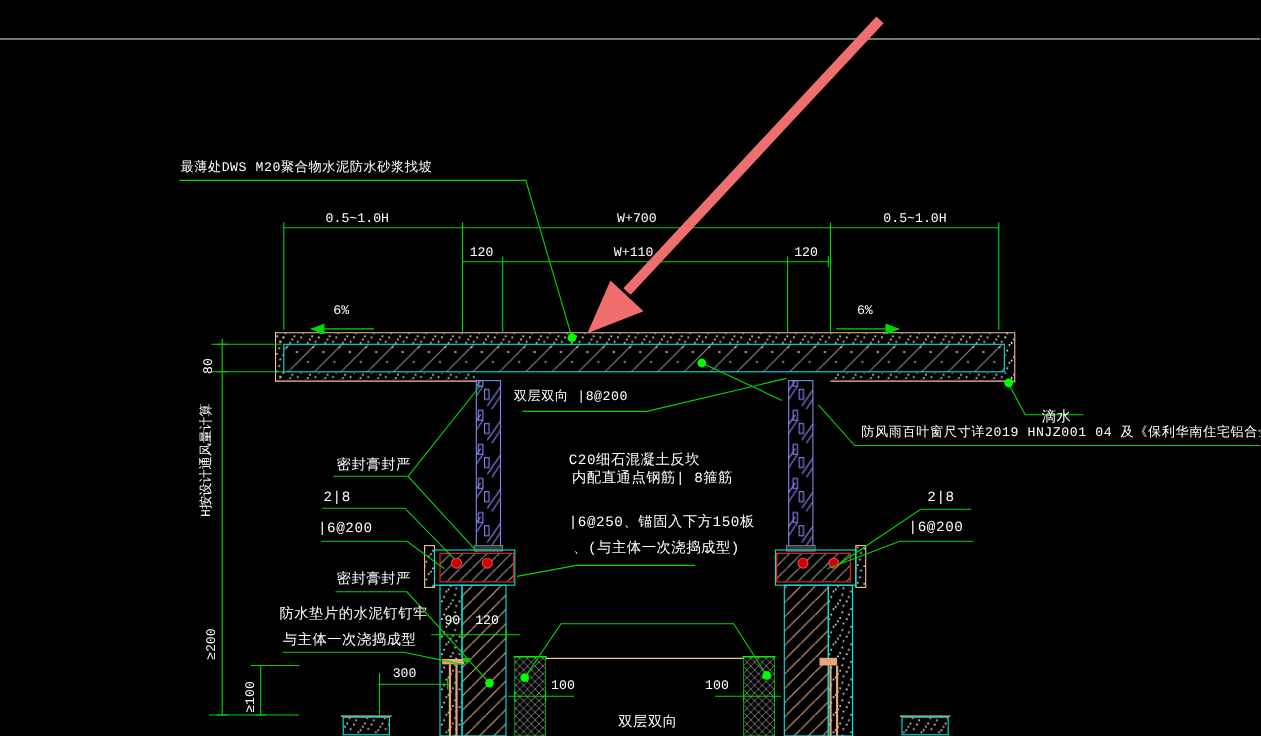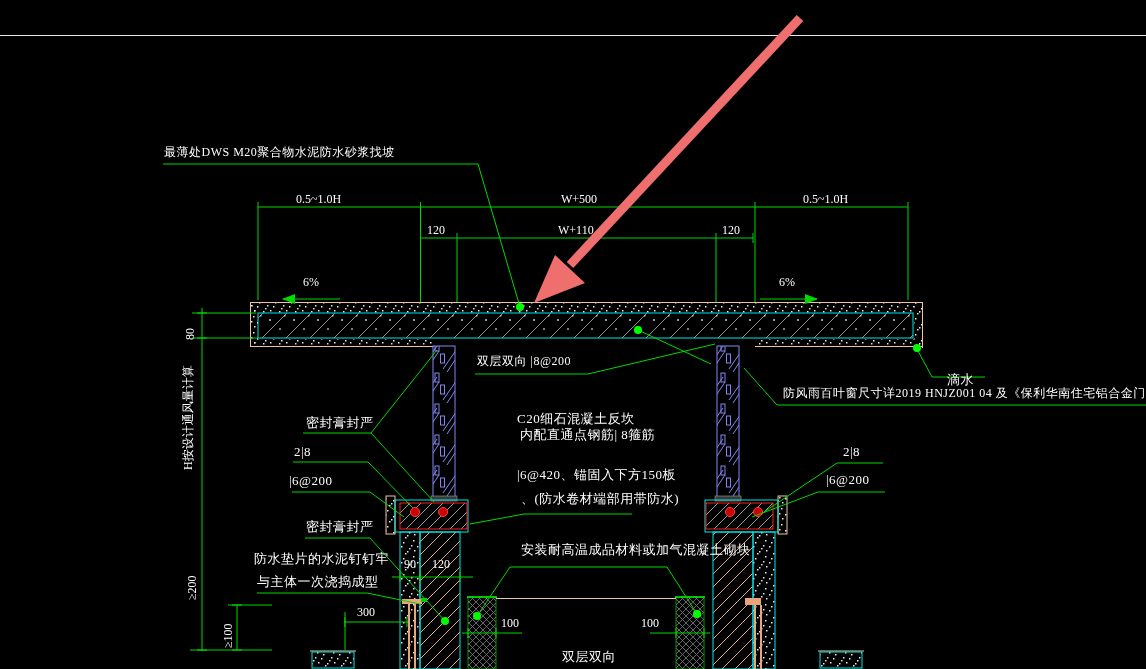--- a/index.html
+++ b/index.html
@@ -1,17 +1,17 @@
 <!DOCTYPE html>
 <html><head>
 <meta charset="utf-8">
 <style>
   html,body{margin:0;padding:0;background:#000;}
   .canvas{position:relative;width:1146px;height:669px;background:#000;overflow:hidden;
-          font-family:Liberation Serif, serif;}
+          font-family:Liberation Mono, monospace;}
   .canvas svg{position:absolute;left:0;top:0;}
   .lbl{position:absolute;color:#fff;font-size:13px;line-height:1.15;white-space:nowrap;letter-spacing:.5px;}
   .dim{font-size:12px;letter-spacing:0;}
   .sm{font-size:12px;}
   .rot{transform-origin:0 0;transform:rotate(-90deg);}
 </style>
 </head>
 <body>
 
 <div class="canvas">
@@ -190,56 +190,55 @@
 
   <g>
     <line x1="800" y1="18" x2="570" y2="265" stroke="#ef6f6f" stroke-width="9"></line>
     <polygon points="534,303 555,255 585,283" fill="#ef6f6f"></polygon>
   </g>
 </svg>
 
 <div class="lbl sm" style="left:164px;top:146px">最薄处DWS M20聚合物水泥防水砂浆找坡</div>
 
 <div class="lbl dim" style="left:296px;top:193px">0.5~1.0H</div>
-<div class="lbl dim" style="left:561px;top:193px">W+500</div>
+<div class="lbl dim" style="left:561px;top:193px">W+700</div>
 <div class="lbl dim" style="left:803px;top:193px">0.5~1.0H</div>
 <div class="lbl dim" style="left:427px;top:224px">120</div>
 <div class="lbl dim" style="left:558px;top:224px">W+110</div>
 <div class="lbl dim" style="left:722px;top:224px">120</div>
 
 <div class="lbl dim" style="left:303px;top:276px">6%</div>
 <div class="lbl dim" style="left:779px;top:276px">6%</div>
 
 <div class="lbl dim rot" style="left:184px;top:340px">80</div>
 <div class="lbl dim rot" style="left:182px;top:470px">H按设计通风量计算</div>
 <div class="lbl dim rot" style="left:186px;top:600px">≥200</div>
 <div class="lbl dim rot" style="left:222px;top:648px">≥100</div>
 
-<div class="lbl sm" style="left:477px;top:355px">双层双向 |8@200</div>
+<div class="lbl sm" style="left:467px;top:355px">双层双向 |8@200</div>
 
 <div class="lbl" style="left:306px;top:416px">密封膏封严</div>
 <div class="lbl" style="left:294px;top:445px">2|8</div>
 <div class="lbl" style="left:289px;top:474px">|6@200</div>
 <div class="lbl" style="left:306px;top:520px">密封膏封严</div>
 
 <div class="lbl" style="left:517px;top:412px">C20细石混凝土反坎</div>
 <div class="lbl" style="left:520px;top:428px">内配直通点钢筋| 8箍筋</div>
-<div class="lbl" style="left:517px;top:468px">|6@420、锚固入下方150板</div>
-<div class="lbl" style="left:521px;top:492px">、(防水卷材端部用带防水)</div>
+<div class="lbl" style="left:517px;top:468px">|6@250、锚固入下方150板</div>
+<div class="lbl" style="left:521px;top:492px">、(与主体一次浇捣成型)</div>
 
 <div class="lbl" style="left:843px;top:445px">2|8</div>
 <div class="lbl" style="left:826px;top:473px">|6@200</div>
 
 <div class="lbl sm" style="left:783px;top:387px">防风雨百叶窗尺寸详2019 HNJZ001 04 及《保利华南住宅铝合金门窗标</div>
 <div class="lbl" style="left:947px;top:373px">滴水</div>
 
 <div class="lbl" style="left:254px;top:552px">防水垫片的水泥钉钉牢</div>
 <div class="lbl" style="left:257px;top:575px">与主体一次浇捣成型</div>
 
-<div class="lbl" style="left:521px;top:543px">安装耐高温成品材料或加气混凝土砌块</div>
 
 <div class="lbl dim" style="left:404px;top:558px">90</div>
 <div class="lbl dim" style="left:432px;top:558px">120</div>
 <div class="lbl dim" style="left:357px;top:606px">300</div>
 <div class="lbl dim" style="left:501px;top:617px">100</div>
 <div class="lbl dim" style="left:641px;top:617px">100</div>
 
 <div class="lbl" style="left:562px;top:650px">双层双向</div>
 
 </div>

